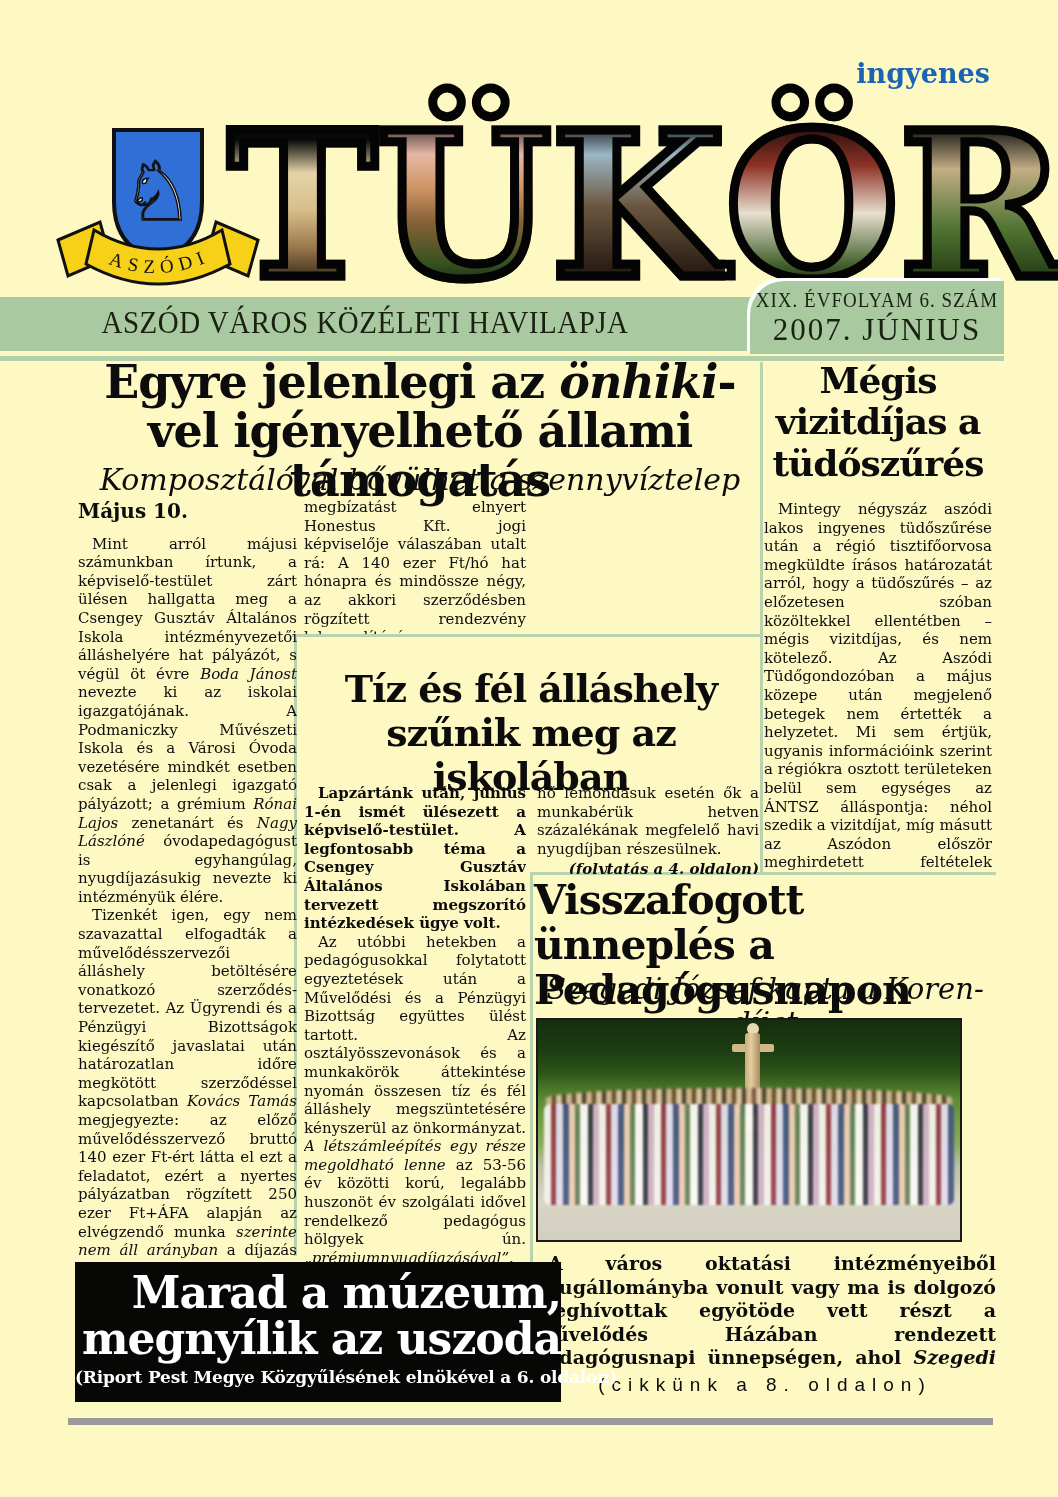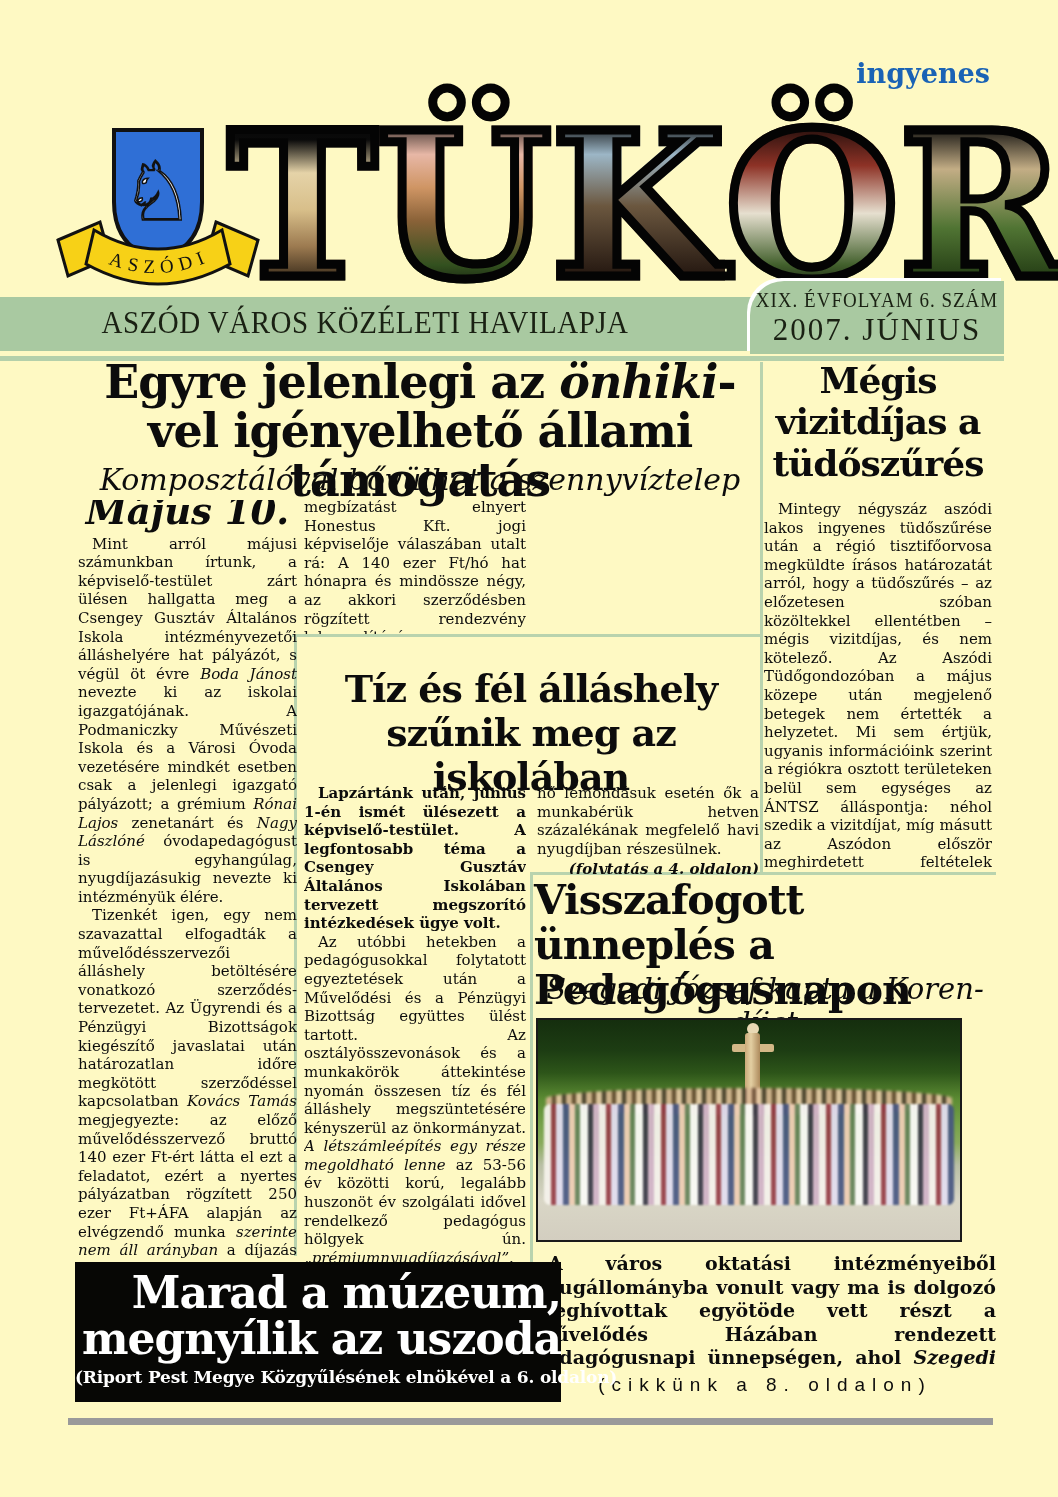--- a/index.html
+++ b/index.html
@@ -61,21 +61,21 @@
   .ped-h{position:absolute;left:534px;top:878px;width:462px;text-align:left;
           font-size:41px;font-weight:bold;line-height:1.1;letter-spacing:-1px;}
   .ped-sub{position:absolute;left:534px;top:972px;width:462px;text-align:center;
           font-size:29px;font-style:italic;}
 
   
   .txtcol{position:absolute;text-align:justify;font-size:15px;line-height:18.6px;
           overflow:hidden;}
   .txtcol p{margin:0;text-indent:14px;}
   .txtcol p.cont{text-indent:0;}
-  .dateline{text-align:center;font-weight:bold;font-size:37px;margin:2px 0 14px;font-style:italic;}
+  .dateline{font-weight:bold;font-size:20px;margin:2px 0 14px;}
   .more{text-align:right;font-weight:bold;font-style:italic;font-size:15px;margin-top:2px;}
   #col1{left:78px;top:500px;width:219px;height:758px;}
   #col2{left:304px;top:498px;width:222px;height:136px;}
   #col3{left:537px;top:498px;width:222px;height:136px;}
   #school-colA{left:304px;top:784px;width:222px;height:478px;}
   #school-colA .leadp{font-weight:bold;}
   #school-colB{left:537px;top:784px;width:222px;height:90px;}
   #vizit-body{left:764px;top:500px;width:228px;height:374px;}
 
   

